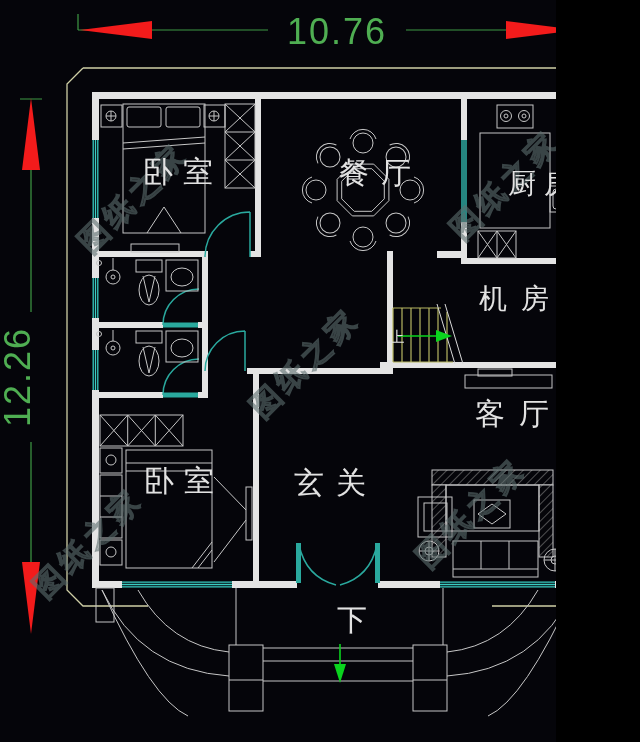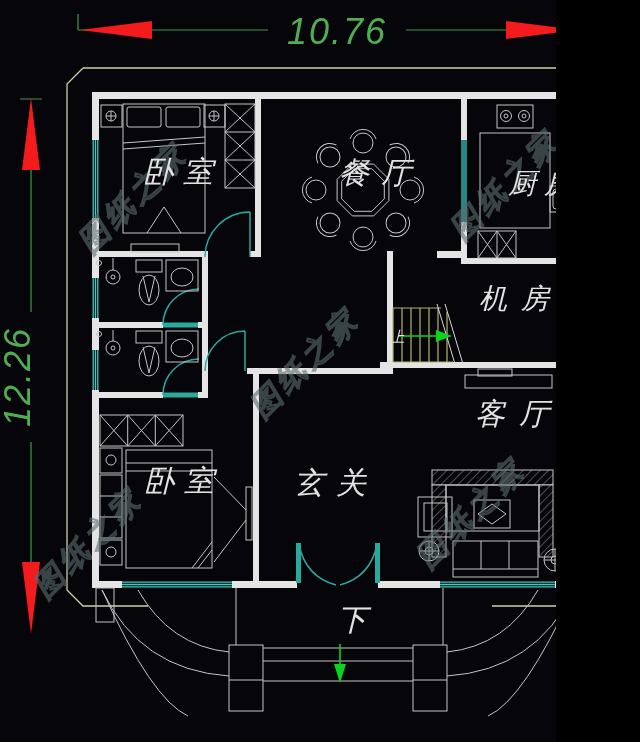--- a/index.html
+++ b/index.html
@@ -1,17 +1,17 @@
 <!DOCTYPE html>
 <html><head>
 <meta charset="utf-8">
 <style>
   html,body{margin:0;padding:0;background:#000;}
   .stage{position:relative;width:556px;height:742px;background:#a21caf;overflow:hidden;
-         font-family:"Liberation Sans", sans-serif;font-style:italic;}
+         font-family:"Liberation Sans", sans-serif;}
   svg{display:block;}
   .wall{fill:#e4e4e4;stroke:none;}
   .gap{fill:#05050a;stroke:none;}
   .furn{stroke:#c6c6c6;stroke-width:1;fill:none;}
   .win{stroke:#38cdc2;stroke-width:1.3;fill:none;}
   .door{stroke:#2aa99e;stroke-width:1.5;fill:none;}
   .door-fill{fill:#2aa99e;stroke:none;}
   .stair{stroke:#b8b863;stroke-width:1.2;fill:none;}
   .break-line{stroke:#d8d8d8;stroke-width:1;fill:none;}
   .outline{stroke:#cfcfa6;stroke-width:1.3;fill:none;}

